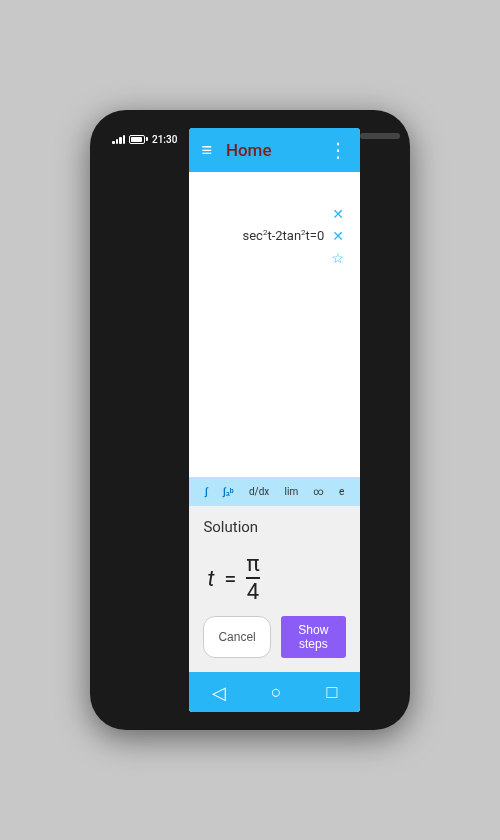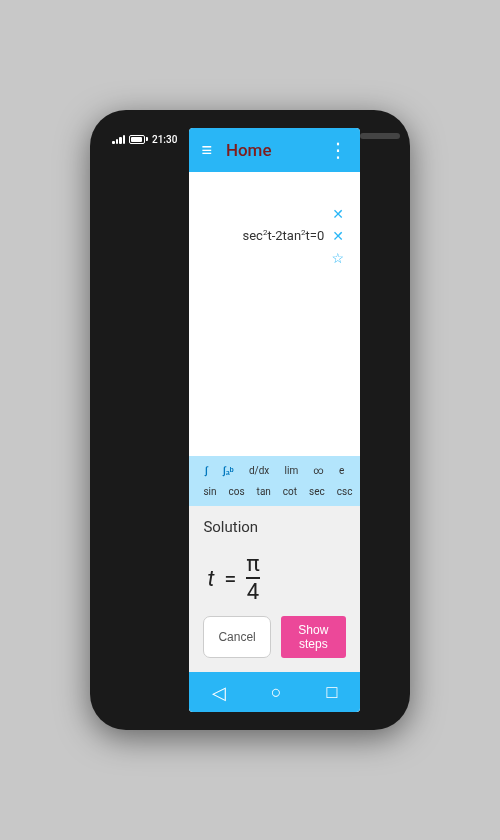--- a/index.html
+++ b/index.html
@@ -230,31 +230,31 @@
     
     .buttons-row {
       display: flex;
       justify-content: flex-end;
       gap: 10px;
       padding: 4px 0 2px 0;
     }
     .btn-cancel {
       padding: 7px 14px;
       border: 1px solid #ccc;
-      border-radius: 7px;
+      border-radius: 12px;
       background: white;
       color: #555;
       font-size: 12px;
       cursor: pointer;
     }
     .btn-show-steps {
       padding: 7px 14px;
       border: none;
       border-radius: 3px;
-      background: #ec4899;
+      background: #8b5cf6;
       color: white;
       font-size: 12px;
       cursor: pointer;
     }
     
     .bottom-nav {
       background: #29b6f6;
       height: 40px;
       display: flex;
       align-items: center;
@@ -337,28 +337,20 @@
       </div>
 
       <div class="math-keyboard">
         <div class="keyboard-row">
           <span class="key-btn highlight">∫</span>
           <span class="key-btn highlight">∫ₐᵇ</span>
           <span class="key-btn">d/dx</span>
           <span class="key-btn">lim</span>
           <span class="key-btn">∞</span>
           <span class="key-btn">e</span>
-        </div>
-        <div class="keyboard-row">
-          <span class="key-btn">sin</span>
-          <span class="key-btn">cos</span>
-          <span class="key-btn">tan</span>
-          <span class="key-btn">cot</span>
-          <span class="key-btn">sec</span>
-          <span class="key-btn">csc</span>
         </div>
       </div>
 
       <div class="solution-panel">
         <div class="solution-label">Solution</div>
         <div class="solution-equation">
           <span class="sol-t">t</span>
           <span class="sol-eq">=</span>
           <div class="fraction">
             <span class="fraction-num pi-symbol">π</span>

